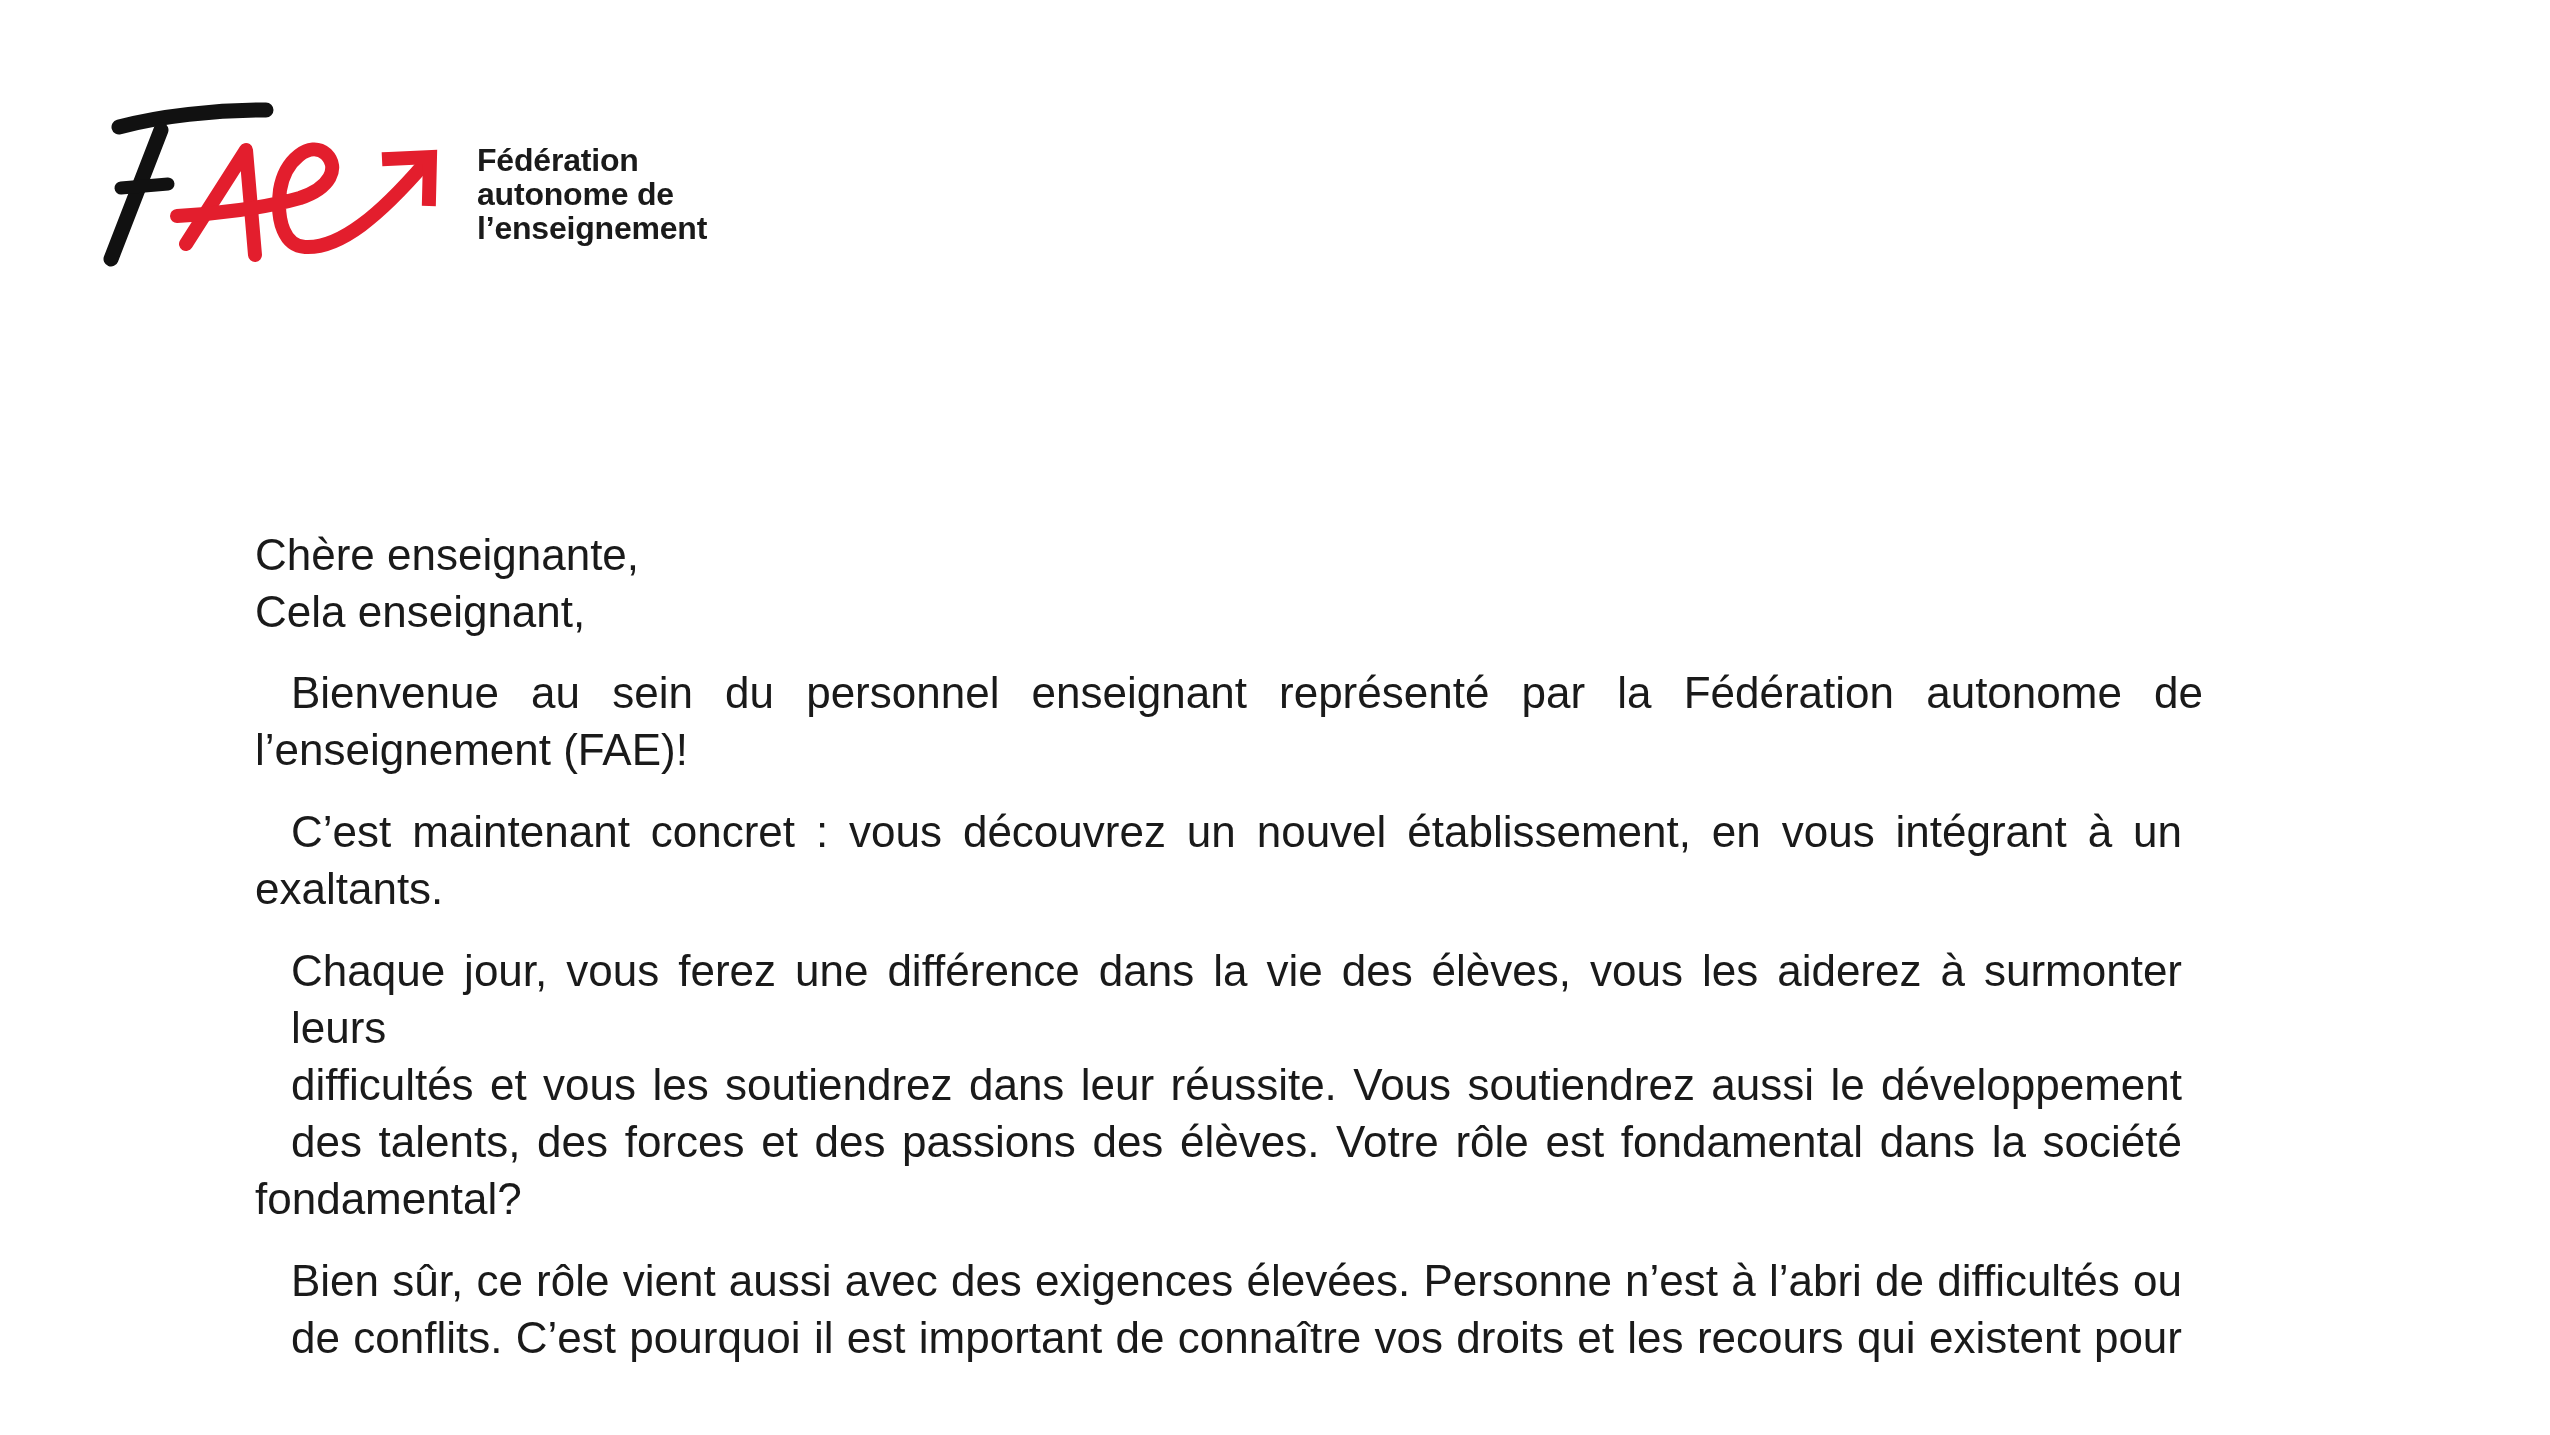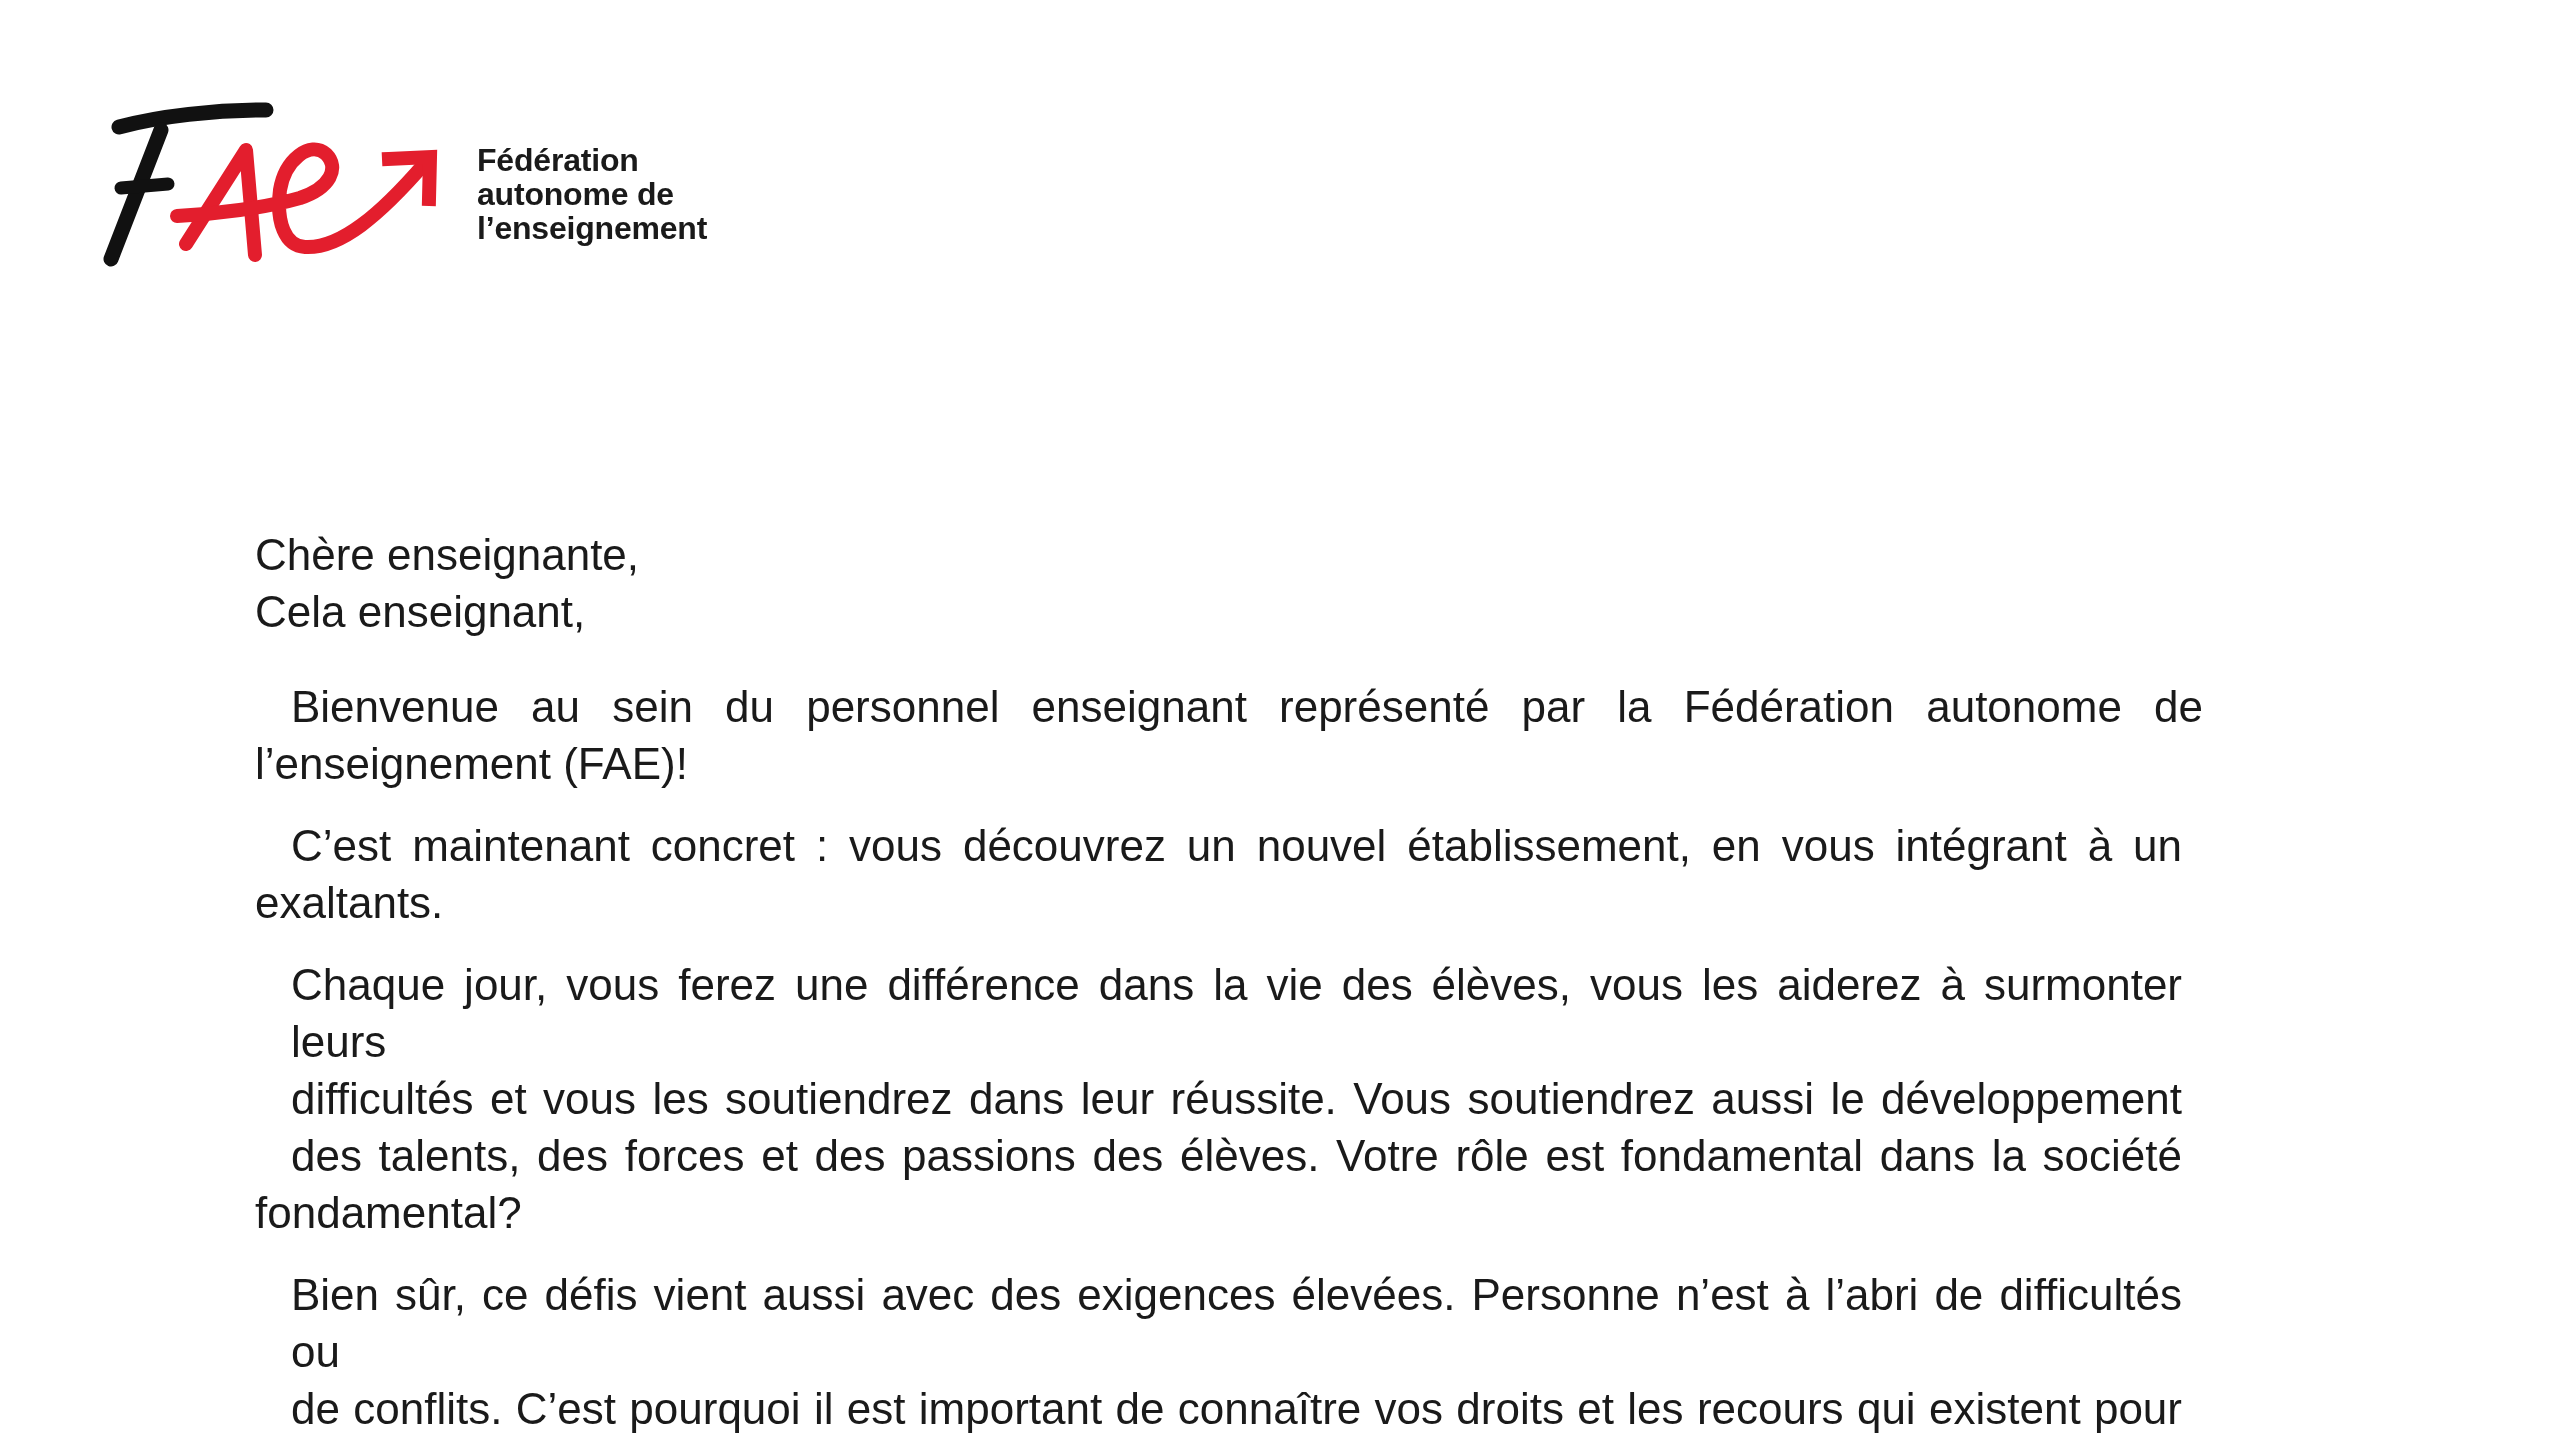--- a/index.html
+++ b/index.html
@@ -49,21 +49,21 @@
   .para.narrow { width: 1927px; }
   .line {
     white-space: nowrap;
   }
   .line.just {
     text-align: justify;
     text-align-last: justify;
     white-space: normal;
     margin-left: 36px;
   }
-  .salutation { margin-bottom: 38px; }
+  .salutation { margin-bottom: 24px; }
 </style>
 </head>
 <body>
 
 <div class="logo">
   <svg width="360" height="180" viewBox="95 95 360 180" xmlns="http://www.w3.org/2000/svg">
 
     <path d="M119 127 C 160 116, 215 110, 266 110" fill="none" stroke="#111111" stroke-width="15" stroke-linecap="round"></path>
     <path d="M161 130 L 111 259" fill="none" stroke="#111111" stroke-width="15" stroke-linecap="round"></path>
     <path d="M121 188 L 168 184" fill="none" stroke="#111111" stroke-width="13" stroke-linecap="round"></path>
@@ -99,16 +99,16 @@
   </div>
 
   <div class="para narrow">
     <div class="line just">Chaque jour, vous ferez une différence dans la vie des élèves, vous les aiderez à surmonter leurs</div>
     <div class="line just">difficultés et vous les soutiendrez dans leur réussite. Vous soutiendrez aussi le développement</div>
     <div class="line just">des talents, des forces et des passions des élèves. Votre rôle est fondamental dans la société</div>
     <div class="line">fondamental?</div>
   </div>
 
   <div class="para narrow">
-    <div class="line just">Bien sûr, ce défis vient aussi avec des exigences élevées. Personne n’est à l’abri de difficultés ou</div>
+    <div class="line just">Bien sûr, ce rôle vient aussi avec des exigences élevées. Personne n’est à l’abri de difficultés ou</div>
     <div class="line just">de conflits. C’est pourquoi il est important de connaître vos droits et les recours qui existent pour</div>
   </div>
 </div>
 
 </body></html>

